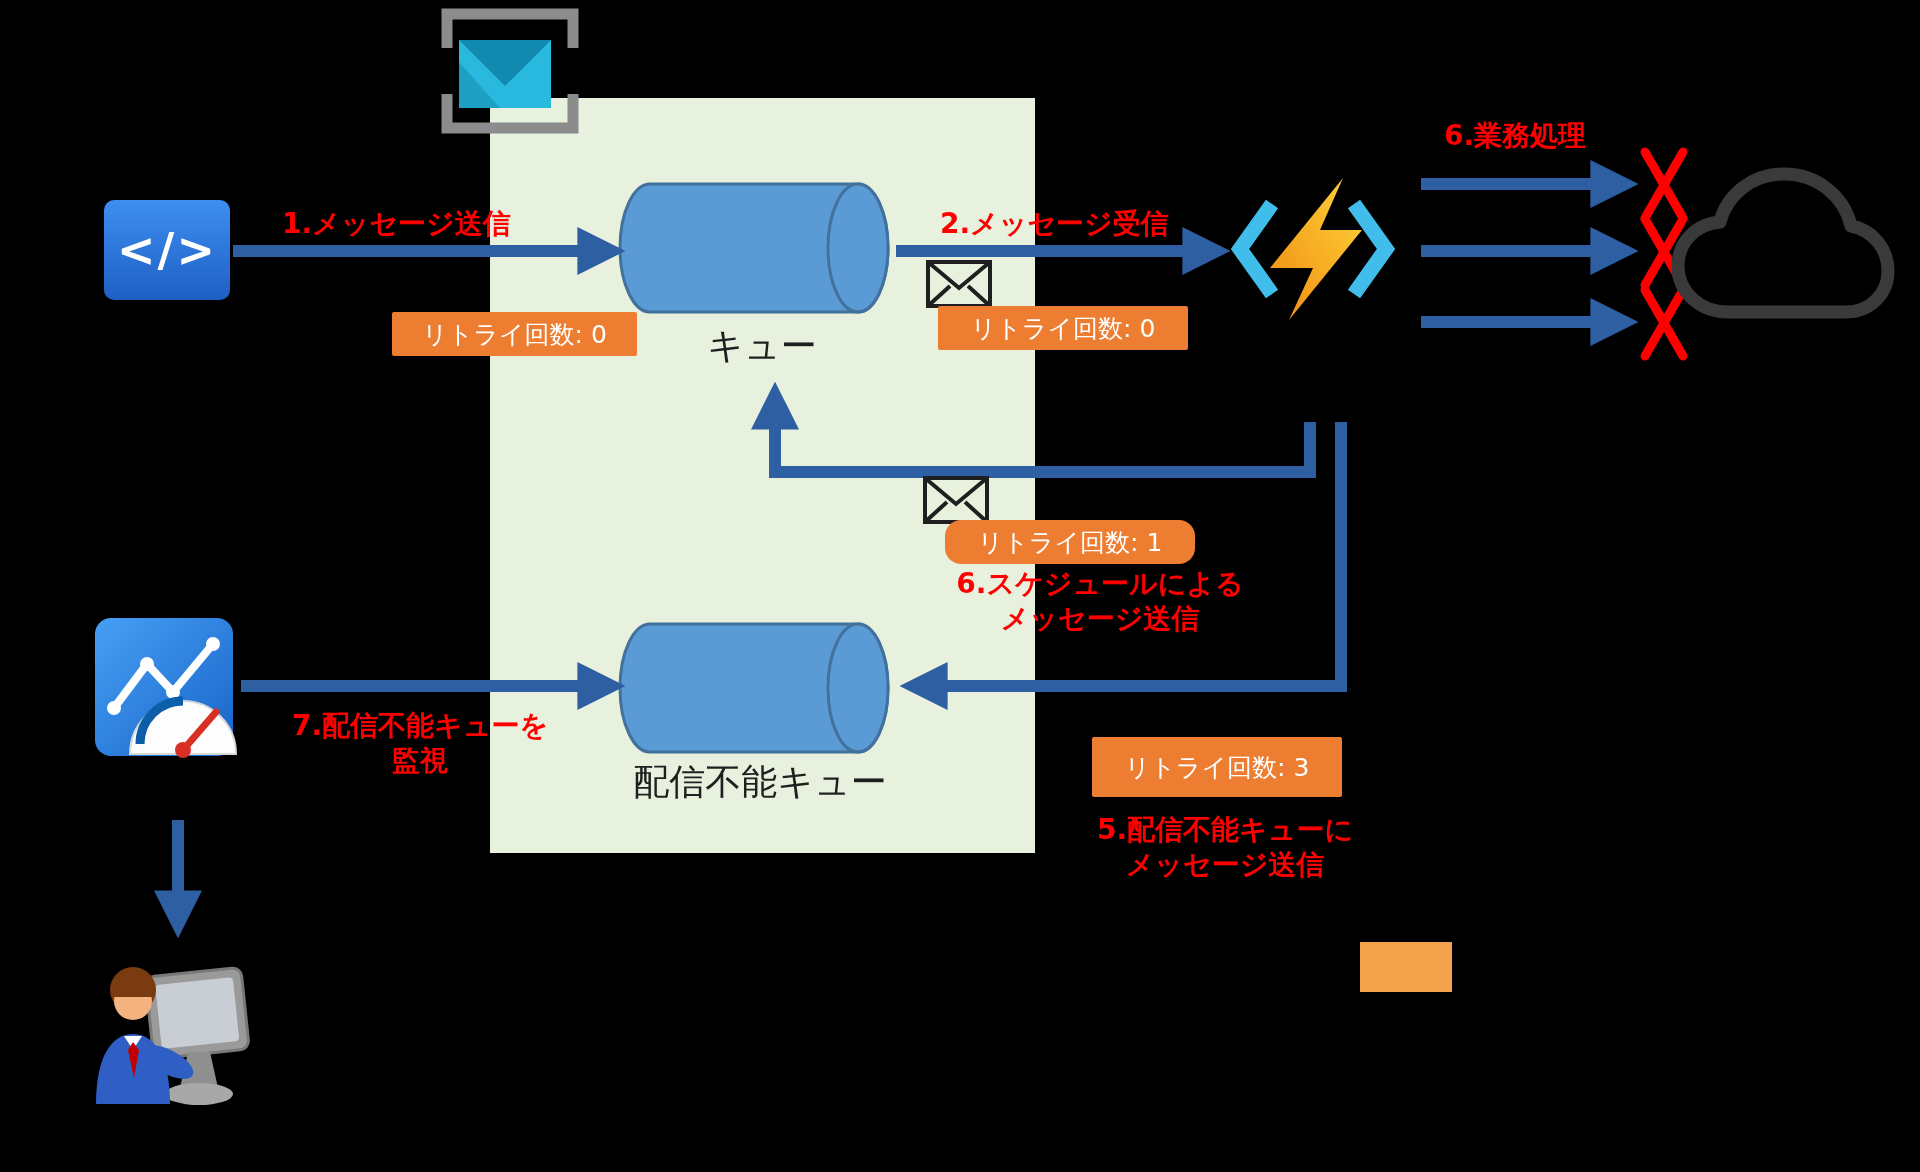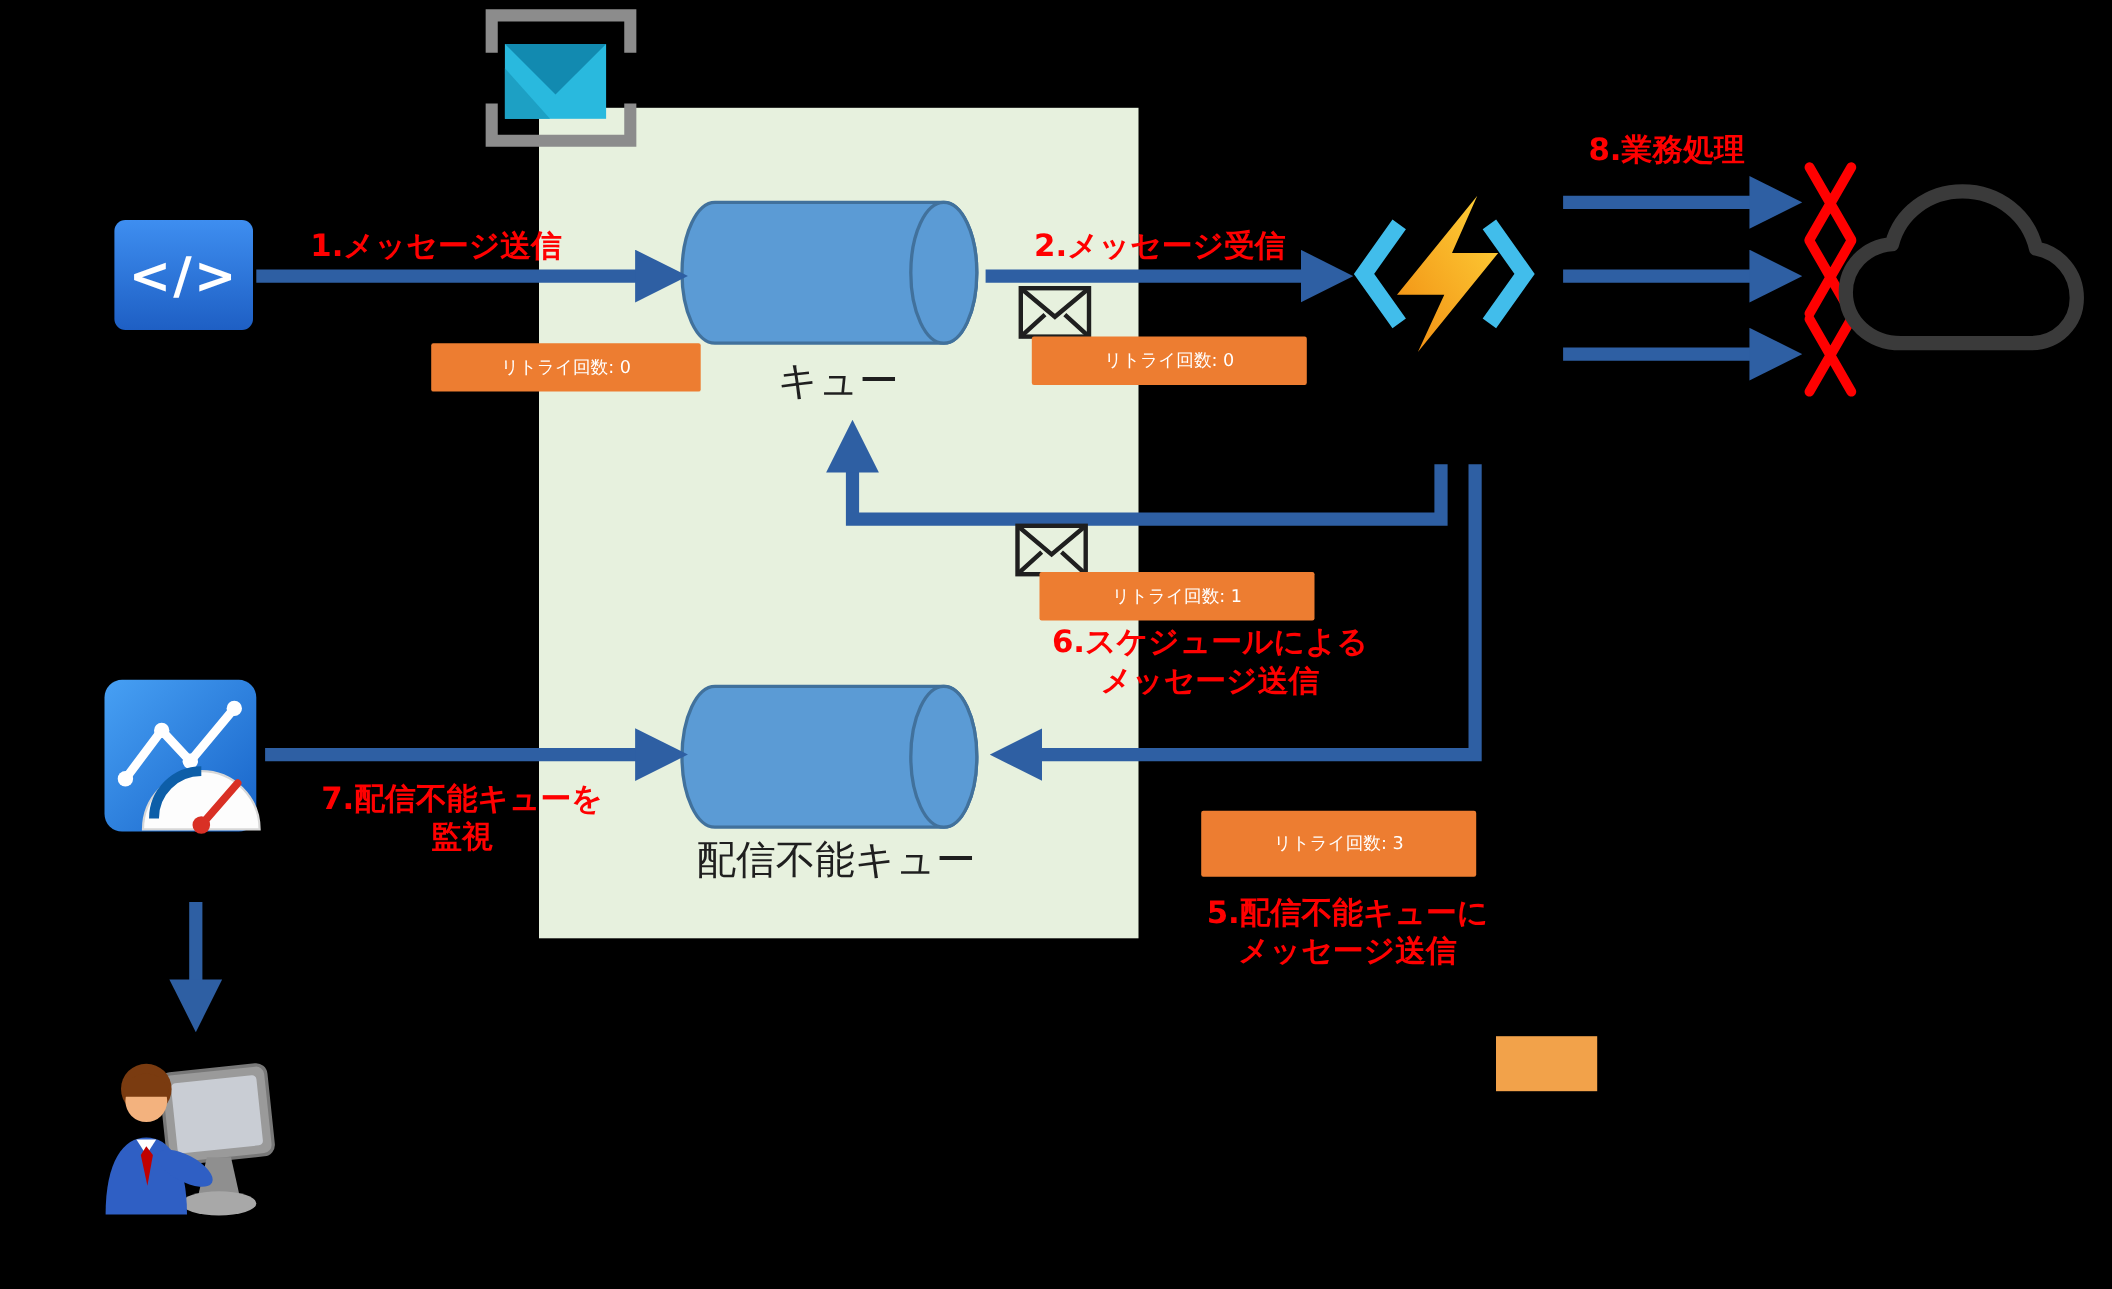--- a/index.html
+++ b/index.html
@@ -19,21 +19,21 @@
   .sb-bracket{fill:none;stroke:#8C8C8C;stroke-width:11;}
   .fn-br{fill:none;stroke:#41BDEB;stroke-width:15;}
   .env{fill:var(--namespace-bg,#E7F1DE);stroke:#1F1F1F;stroke-width:4;}
   .env-line{fill:none;stroke:#1F1F1F;stroke-width:4;}
   .xmark{fill:none;stroke:var(--x-mark,#FF0000);stroke-width:9;stroke-linecap:round;}
   .cloud{fill:none;stroke:var(--cloud-stroke,#3A3A3A);stroke-width:13;stroke-linejoin:round;}
   .mon-line{fill:none;stroke:#fff;stroke-width:8;stroke-linejoin:round;stroke-linecap:round;}
   .badge{
     position:absolute;display:flex;align-items:center;justify-content:center;
     background:var(--badge-bg,#ED7D31);color:var(--badge-text,#fff);
-    font-size:16px;border-radius:2px;
+    font-size:25px;border-radius:2px;
   }
   .step{
     position:absolute;font-weight:700;font-size:28px;
     color:var(--step-text,#FF0000);white-space:pre-line;line-height:1.25;
   }
   .node-label{
     position:absolute;font-size:36px;color:var(--node-label,#1F1F1F);
     text-align:center;white-space:nowrap;
   }
   .code-icon{
@@ -160,28 +160,28 @@
 
   <div class="code-icon">
     <span>&lt;/&gt;</span>
   </div>
 
   <div class="node-label" style="left:560px;top:758px;width:400px;">配信不能キュー</div>
   <div class="node-label" style="left:637px;top:322px;width:250px;">キュー</div>
 
   <div class="step" style="left:282px;top:206px;">1.メッセージ送信</div>
   <div class="step" style="left:940px;top:206px;">2.メッセージ受信</div>
-  <div class="step" style="left:1444px;top:118px;">8.業務処理</div>
+  <div class="step" style="left:1444px;top:118px;">6.業務処理</div>
   <div class="step ctr" style="left:880px;top:566px;width:440px;">6.スケジュールによる
 メッセージ送信</div>
   <div class="step ctr" style="left:1010px;top:812px;width:430px;">5.配信不能キューに
 メッセージ送信</div>
   <div class="step ctr" style="left:255px;top:708px;width:330px;">7.配信不能キューを
 監視</div>
 
   <div class="badge" style="left:392px;top:312px;width:245px;height:44px;">リトライ回数: 0</div>
   <div class="badge" style="left:938px;top:306px;width:250px;height:44px;">リトライ回数: 0</div>
-  <div class="badge" style="left:945px;top:520px;width:250px;height:44px;">リトライ回数: 1</div>
+  <div class="badge" style="left:945px;top:520px;width:250px;height:44px;border-radius:16px;">リトライ回数: 1</div>
   <div class="badge" style="left:1092px;top:737px;width:250px;height:60px;">リトライ回数: 3</div>
 
   <div class="legend-box"></div>
 
 </div>
 
 </body></html>

